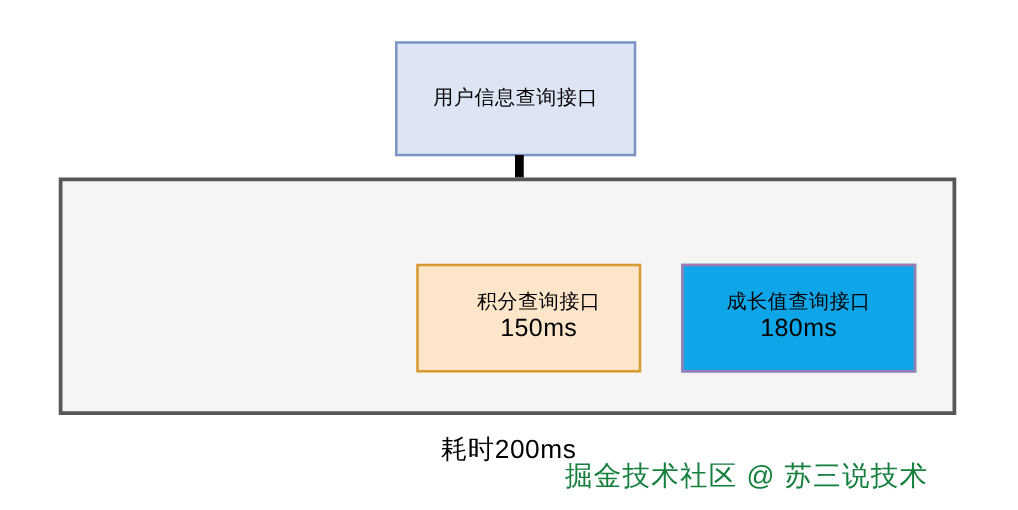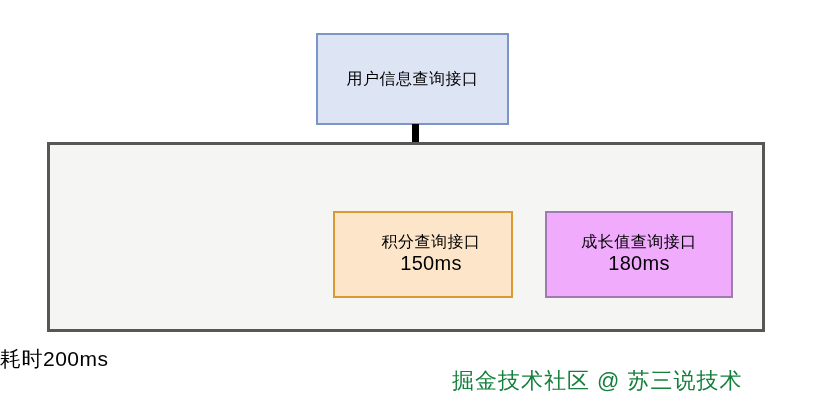--- a/index.html
+++ b/index.html
@@ -80,21 +80,21 @@
     height: 87px;
     background: #fde5c9;
     border: 2px solid #d89b33;
     padding-left: 16px;
   }
   #node-growth {
     left: 545px;
     top: 211px;
     width: 188px;
     height: 87px;
-    background: #f0abfc;
+    background: #0ea5e9;
     border: 2px solid #9f7bb0;
   }
 
   
   .conn {
     position: absolute;
     background: #000000;
   }
   
   #trunk {
@@ -141,21 +141,21 @@
   #arrow-left  { left: 166px; top: 188px; }
   #arrow-center{ left: 404px; top: 188px; }
   #arrow-right { left: 627px; top: 188px; }
 
   
   #total-time {
     position: absolute;
     left: 0;
     top: 345px;
     width: 814px;
-    text-align: left;
+    text-align: center;
     font-size: 21px;
     color: #000000;
     letter-spacing: 0.5px;
   }
 
   
   #watermark {
     position: absolute;
     left: 452px;
     top: 366px;

